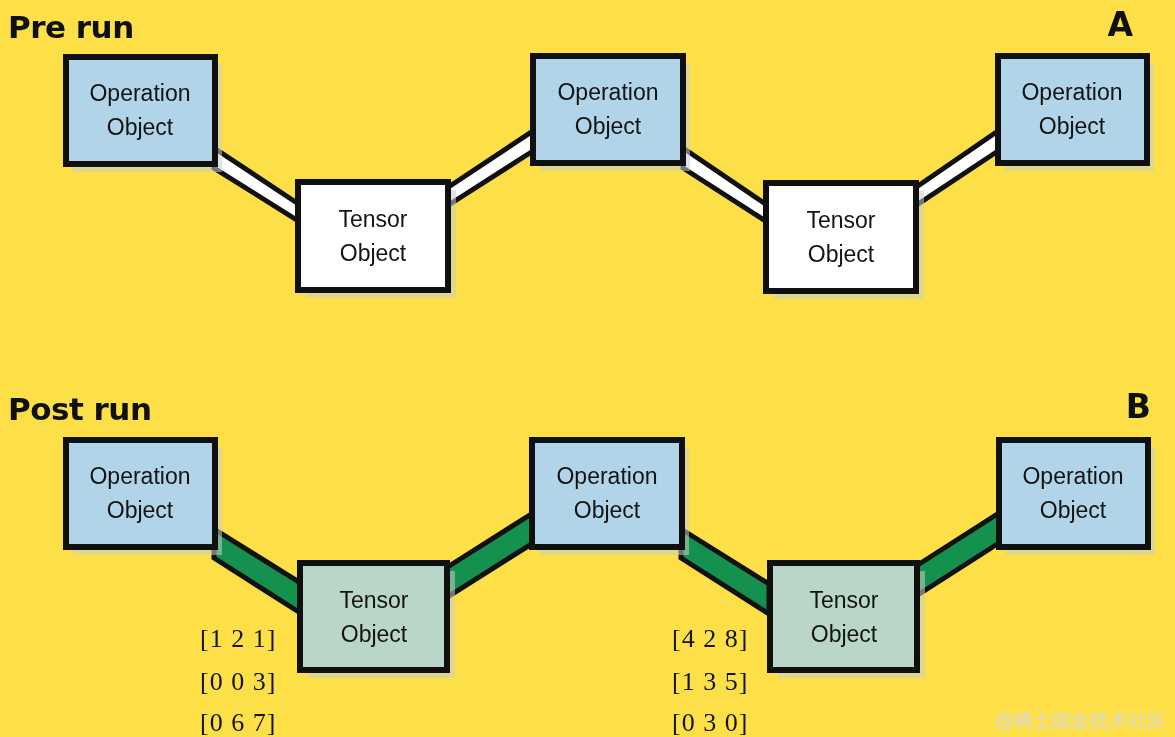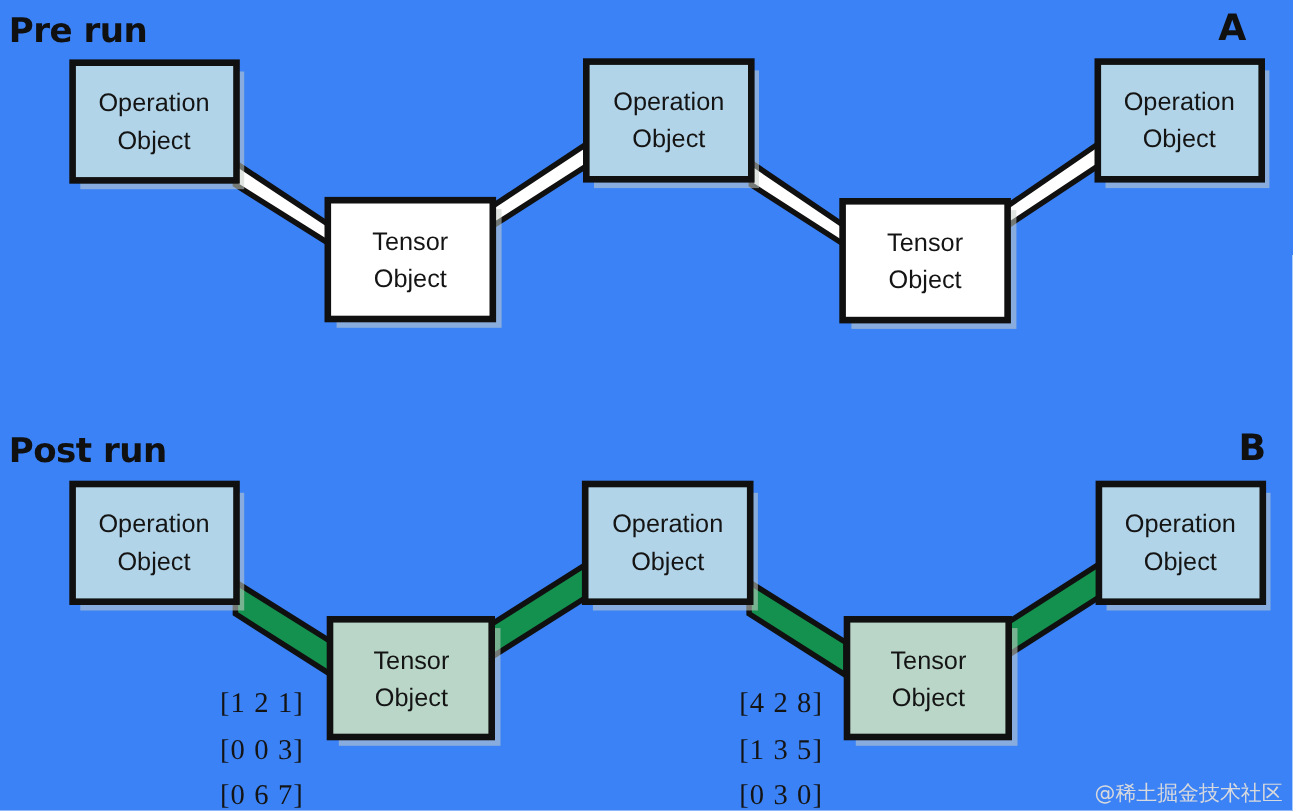--- a/index.html
+++ b/index.html
@@ -7,21 +7,21 @@
     padding: 0;
     background: #ffffff;
   }
   body {
     font-family: "Liberation Sans", sans-serif;
   }
   #canvas {
     position: relative;
     width: 1175px;
     height: 737px;
-    background: #3b82f6;
+    background: #fde047;
     overflow: hidden;
   }
   svg.diagram {
     position: absolute;
     left: 0;
     top: 0;
     width: 1175px;
     height: 737px;
   }
   .section-title {

